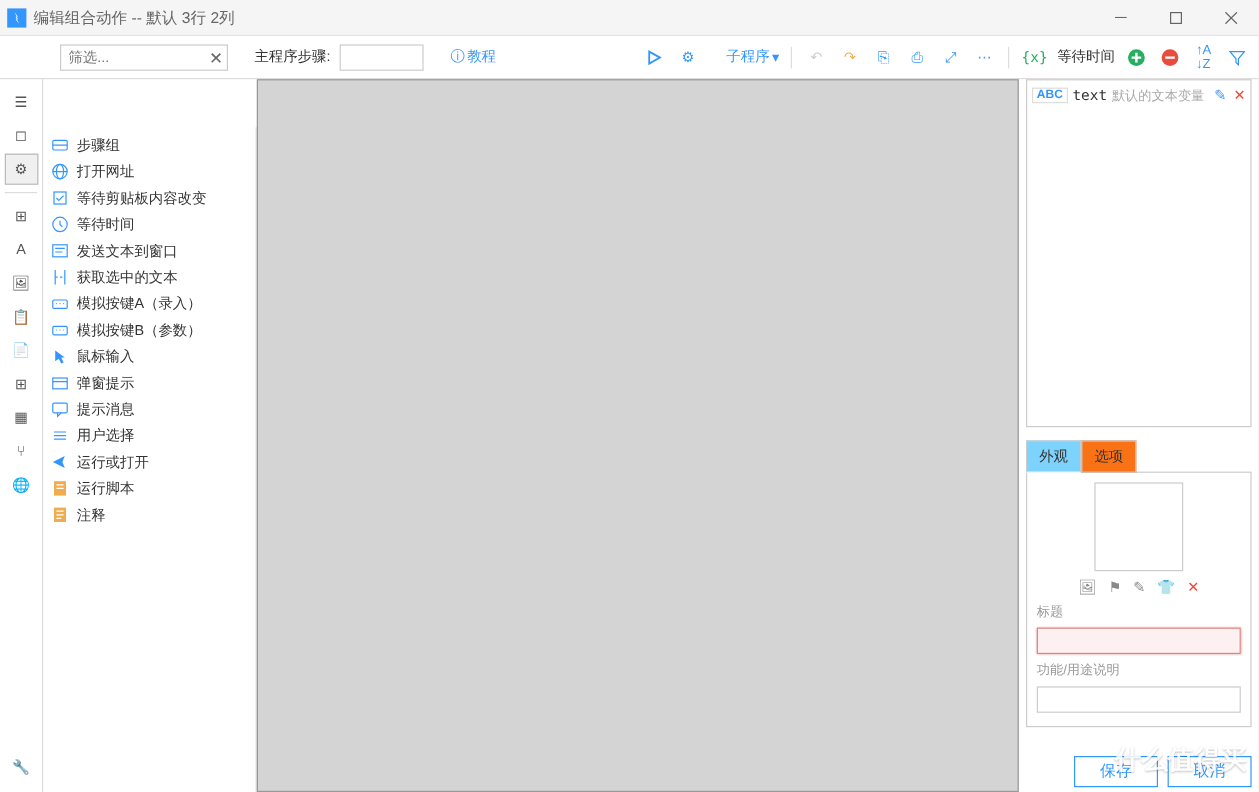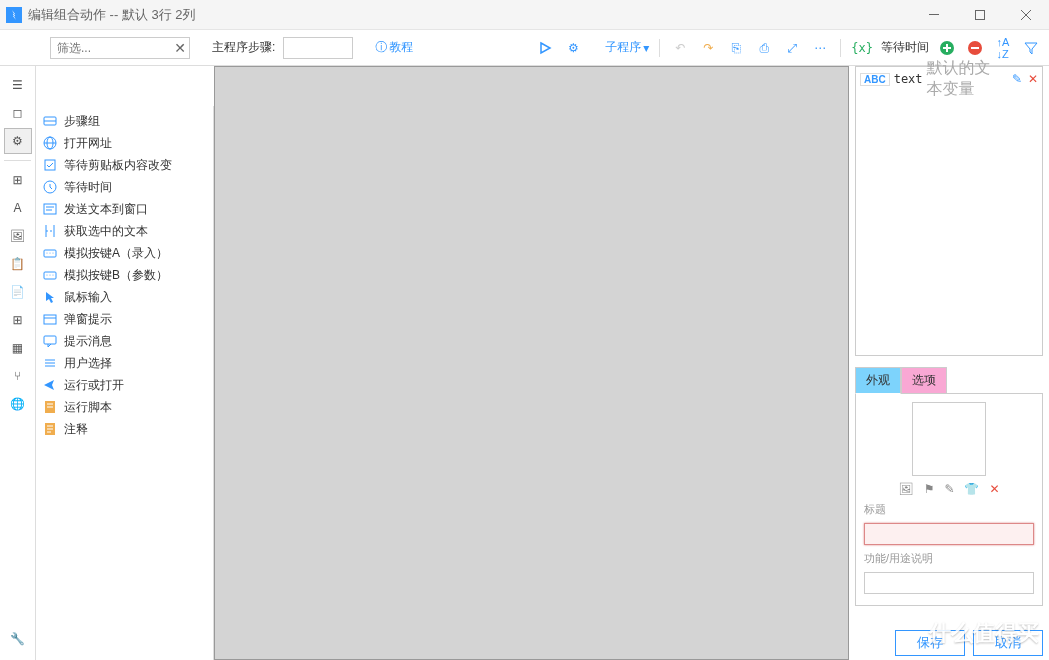--- a/index.html
+++ b/index.html
@@ -33,25 +33,25 @@
 .action-item { display: flex; align-items: center; height: 22px; padding: 0 4px; gap: 6px; cursor: pointer; color: #333; }
 .action-icon { width: 16px; height: 16px; display: flex; align-items: center; justify-content: center; flex-shrink: 0; }
 
 .canvas { flex: 1; background: #d4d4d4; border: 1px solid #999; margin: 0; }
 
 .right-panel { width: 200px; display: flex; flex-direction: column; padding: 0 6px; }
 .var-list { border: 1px solid #ccc; height: 290px; padding: 2px; }
 .var-item { display: flex; align-items: center; height: 20px; gap: 4px; padding: 0 2px; }
 .var-item .pill { background: #fff; border: 1px solid #ddd; padding: 0 3px; font-size: 10px; color: #3396ff; font-weight: bold; }
 .var-item .name { color: #333; font-family: monospace; }
-.var-item .desc { color: #aaa; flex: 1; font-size: 16px; font-family: Liberation Serif, serif; }
+.var-item .desc { color: #aaa; flex: 1; font-size: 11px; font-family: Liberation Serif, serif; }
 .var-item .act { cursor: pointer; margin-left: 2px; }
 
 .prop-tabs { display: flex; margin-top: 10px; }
-.prop-tab { padding: 4px 10px; border: 1px solid #ccc; background: #f9a8d4; cursor: pointer; position: relative; top: 1px; }
+.prop-tab { padding: 4px 10px; border: 1px solid #ccc; background: #f97316; cursor: pointer; position: relative; top: 1px; }
 .prop-tab.active { background: #7dd3fc; border-bottom: 1px solid #fff; }
 .prop-body { border: 1px solid #ccc; flex: 1; padding: 8px; display: flex; flex-direction: column; gap: 6px; border-top: 1px solid #ccc; }
 .preview-box { width: 74px; height: 74px; border: 1px solid #ccc; margin: 0 auto; }
 .icon-row { display: flex; justify-content: center; gap: 10px; }
 .icon-row span { cursor: pointer; color: #888; }
 .icon-row .del { color: #e74c3c; }
 .prop-label { color: #999; font-size: 11px; }
 .title-input { width: 100%; height: 22px; border: 1px solid #d88; background: #fdf0f0; box-shadow: 0 0 2px #d88; }
 .desc-input { width: 100%; height: 22px; border: 1px solid #ccc; }
 .btn-row { display: flex; justify-content: flex-end; gap: 8px; margin-top: 24px; padding-bottom: 4px; }

